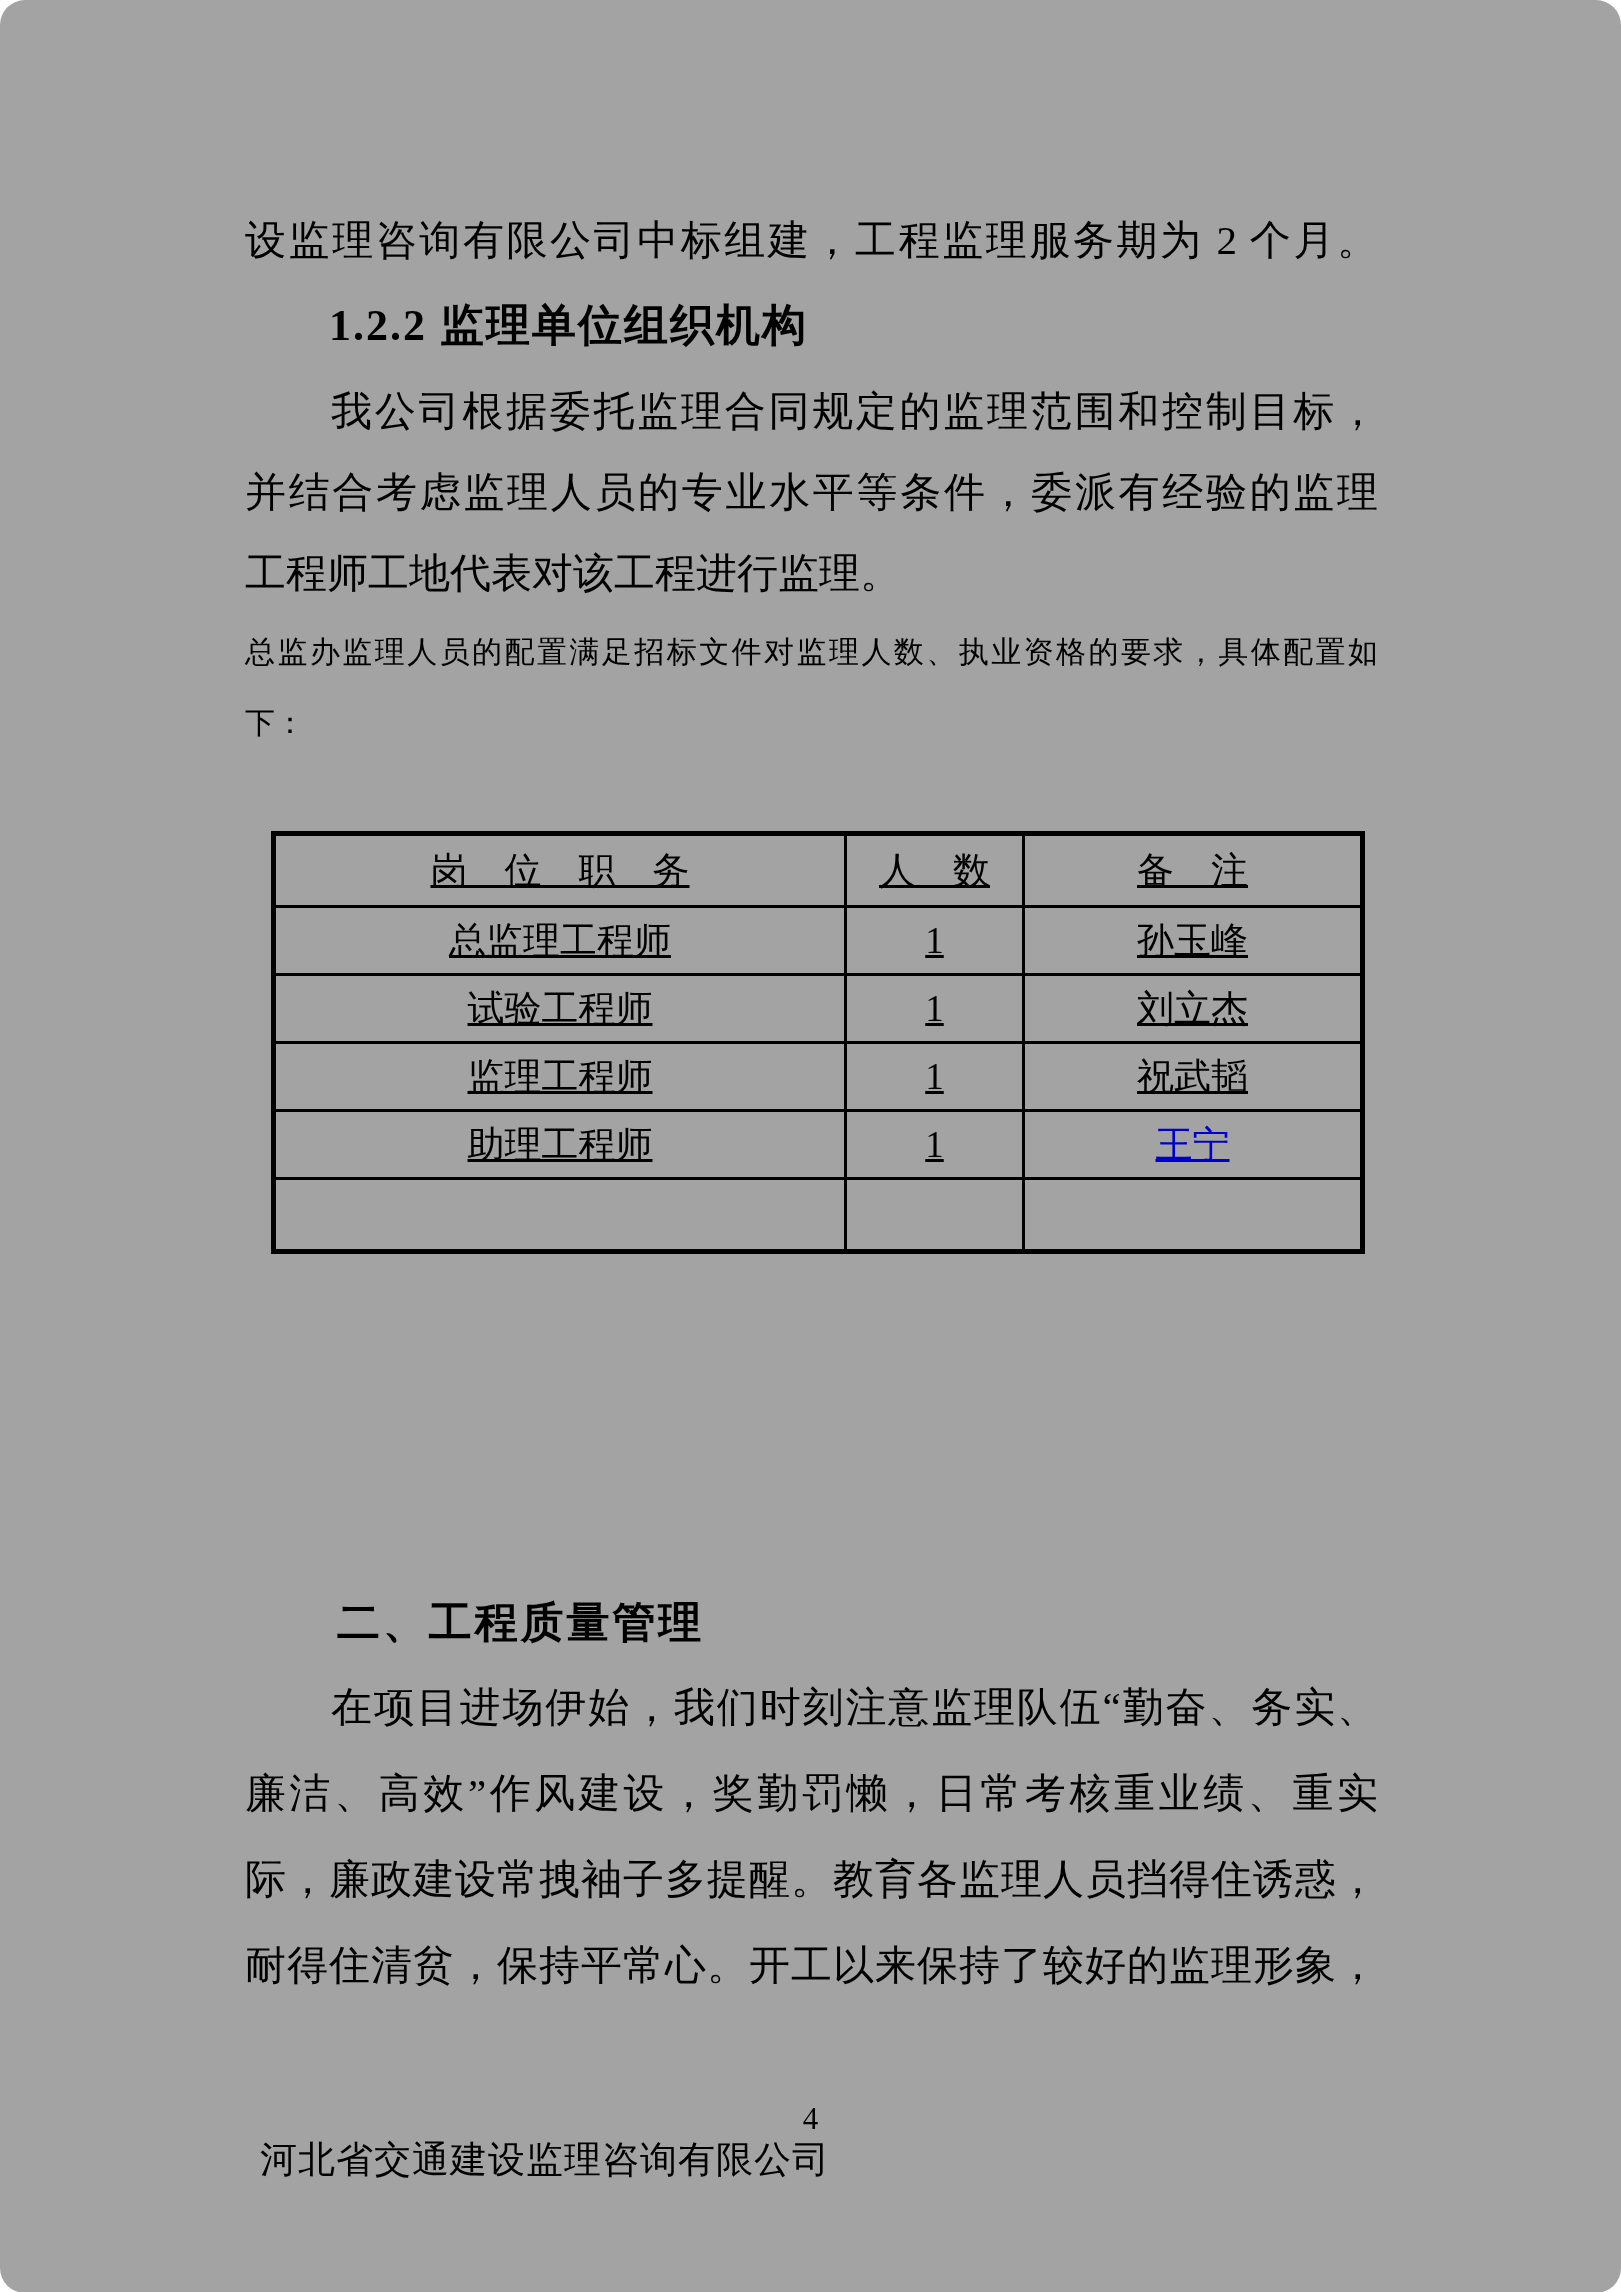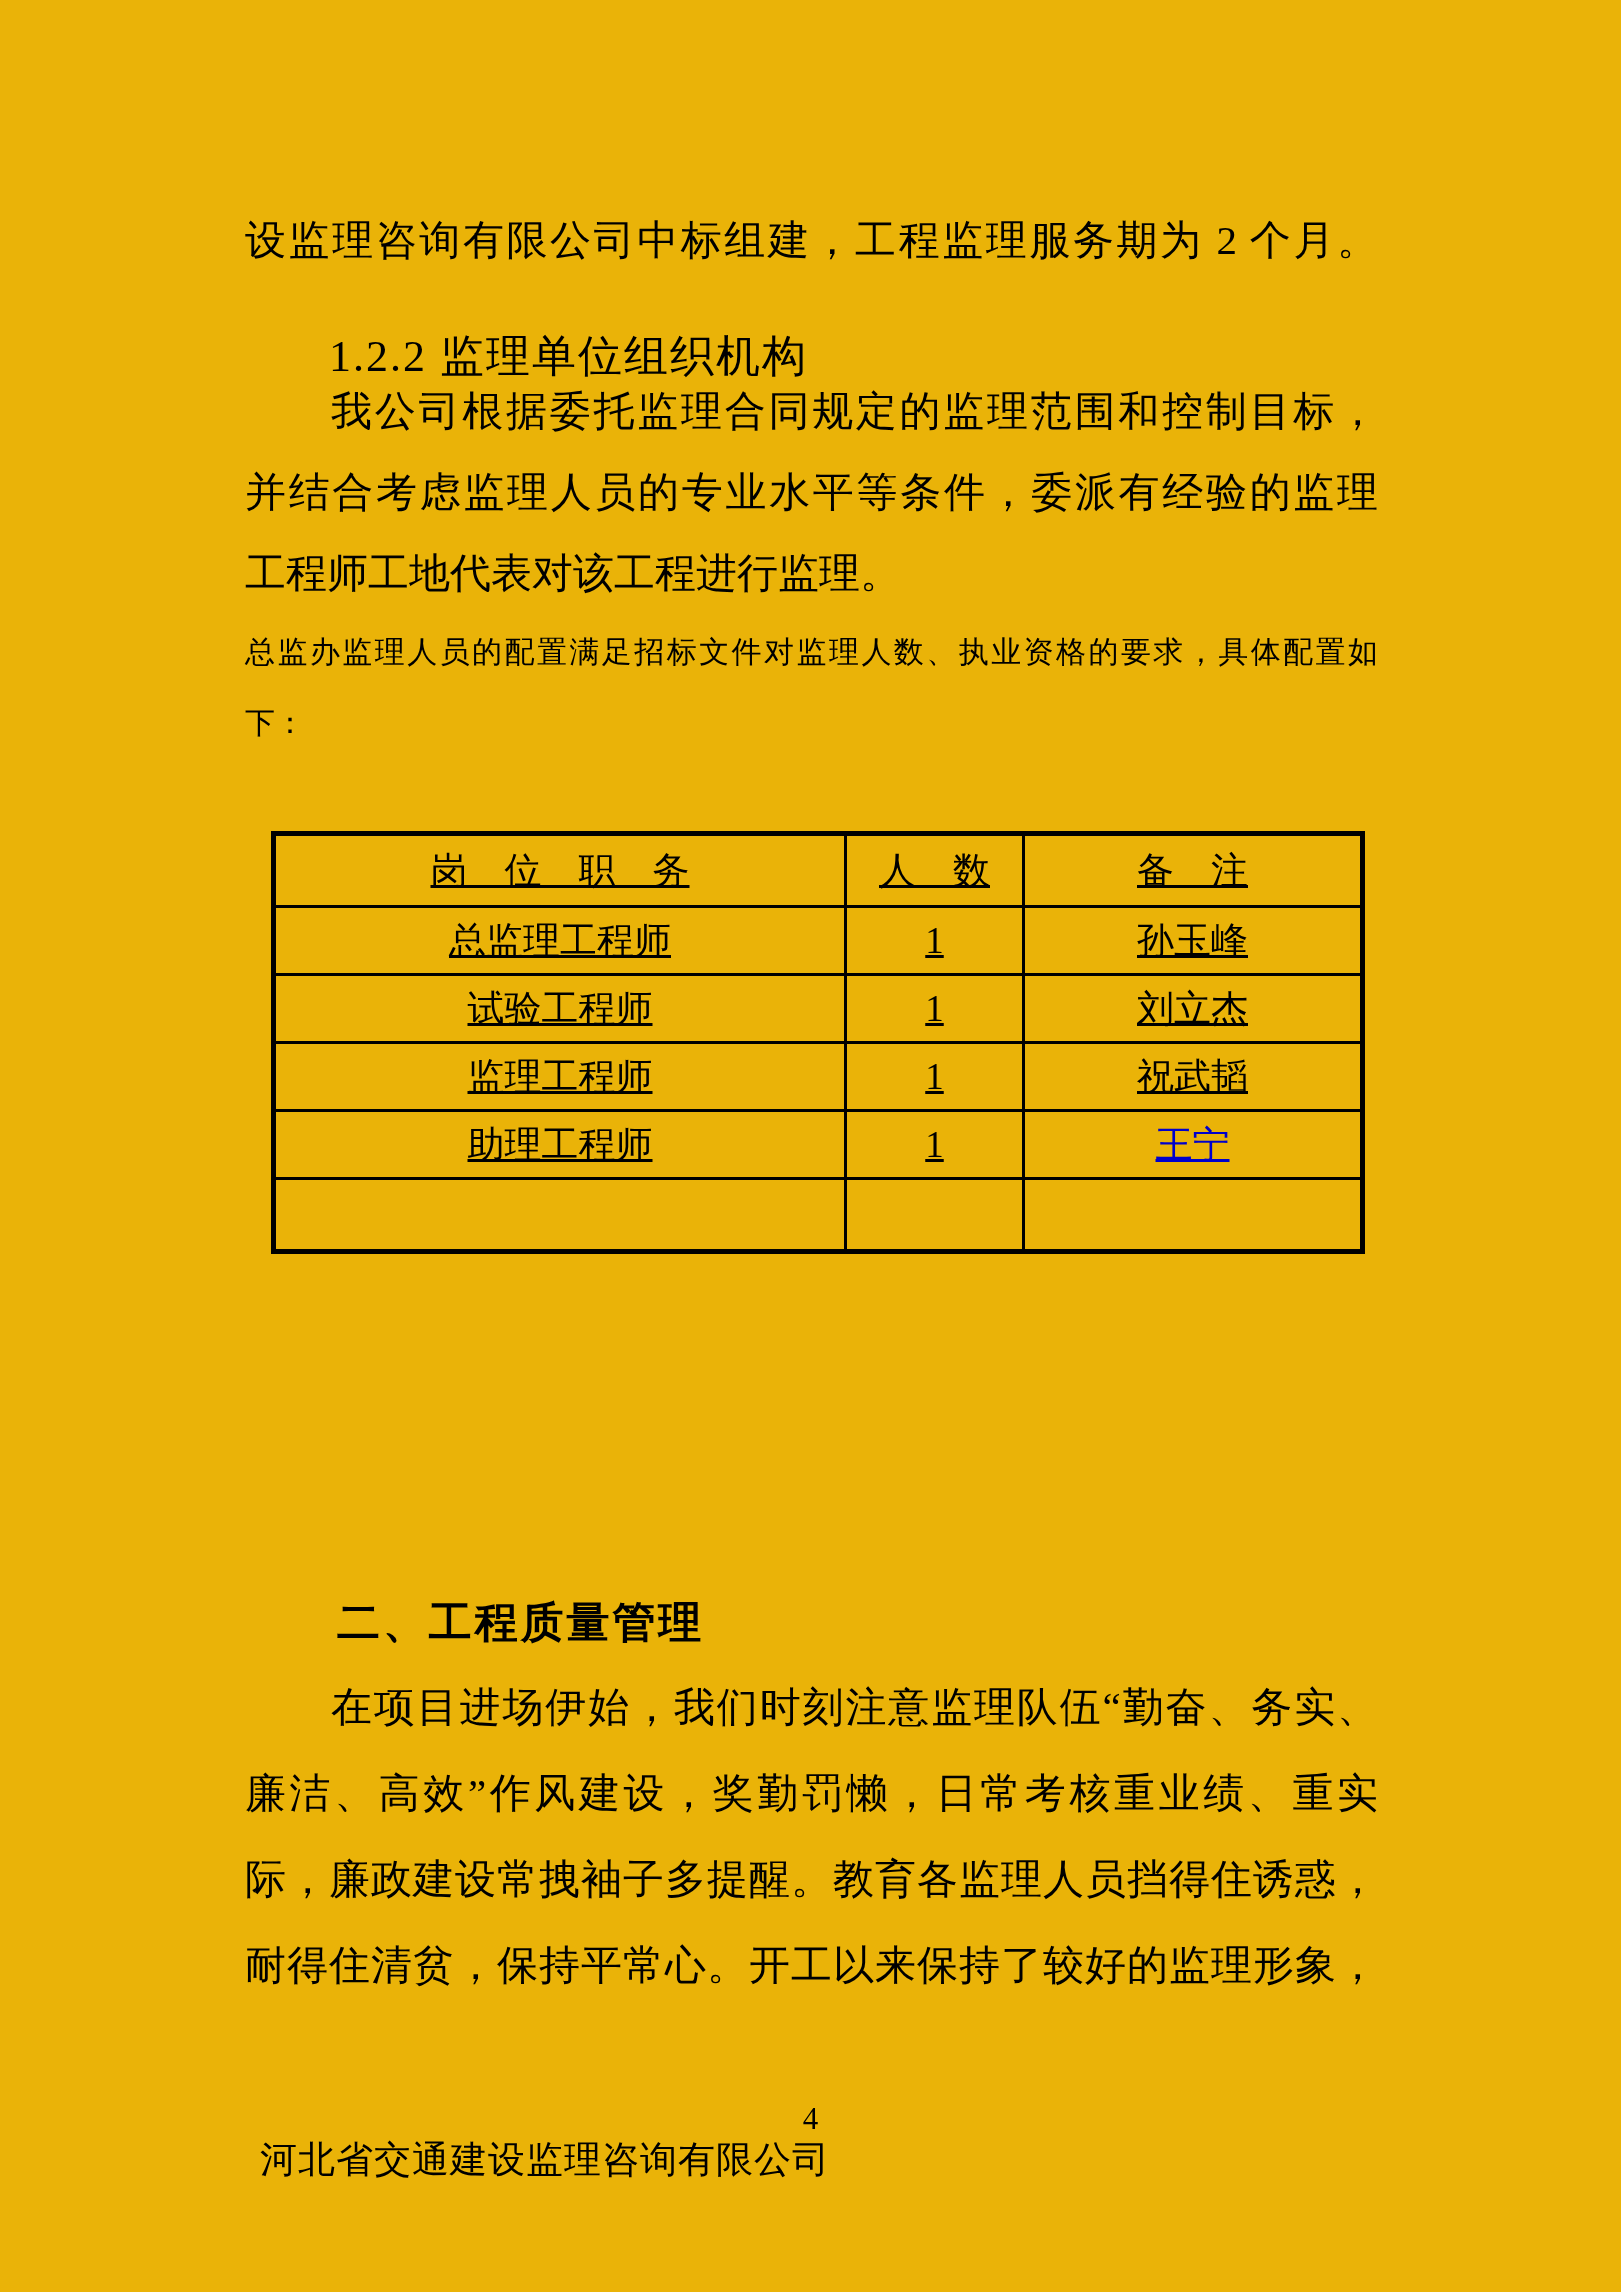--- a/index.html
+++ b/index.html
@@ -4,24 +4,25 @@
 <style>
   html, body {
     margin: 0;
     padding: 0;
     background: #ffffff;
   }
   .page {
     position: relative;
     width: 1621px;
     height: 2293px;
-    background: #eab308;
+    background: #a3a3a3;
     font-family: "Liberation Serif", "DejaVu Serif", serif;
     color: #000000;
     overflow: hidden;
+    border-radius: 25px;
   }
 
   
   .jline {
     text-align: justify;
     text-align-last: justify;
     text-justify: inter-character;
   }
   .lastline {
     text-align: left;
@@ -38,23 +39,22 @@
     line-height: 45px;
   }
 
   .heading-122 {
     position: absolute;
     top: 300px;
     left: 245px;
     padding-left: 84px;
     font-size: 44px;
     line-height: 51px;
-    font-weight: normal;
+    font-weight: bold;
     letter-spacing: 2px;
-    margin-top: 31px;
   }
 
   .para-main {
     position: absolute;
     left: 245px;
     width: 1133px;
     font-size: 41px;
   }
   .para-main .tline {
     height: 81px;

